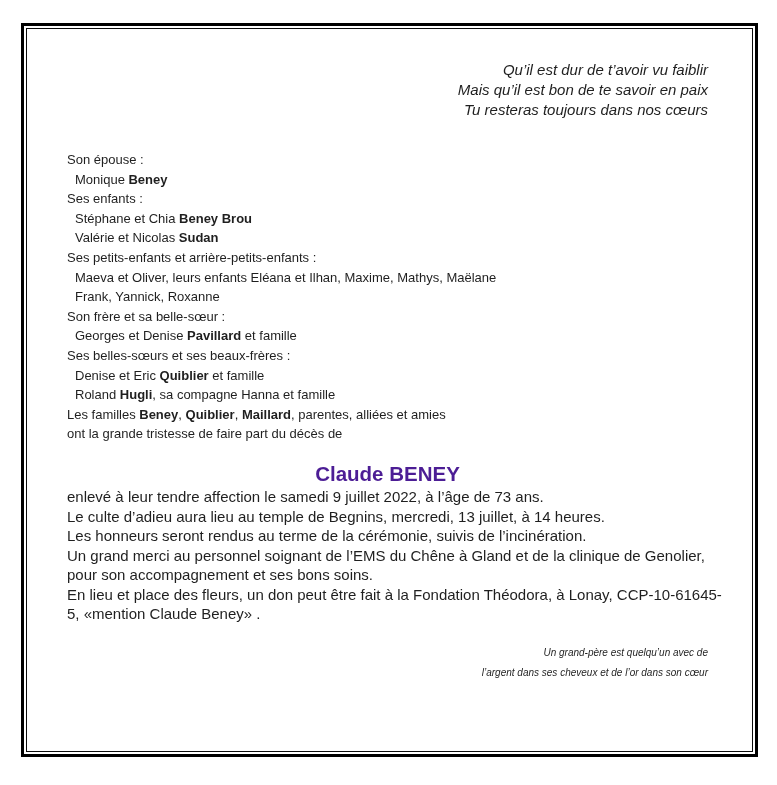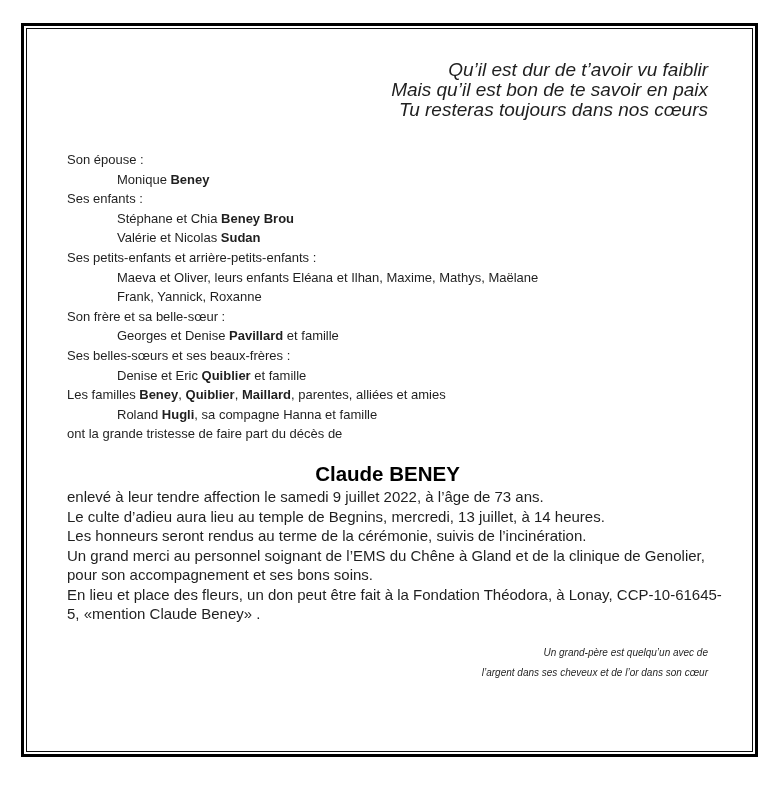--- a/index.html
+++ b/index.html
@@ -27,44 +27,43 @@
     width: 100%;
     height: 100%;
     border: 1px solid #0c0c0c;
     padding: 0 44px 0 40px;
   }
   .line {
     white-space: nowrap;
   }
   .indent {
     padding-left: 8px;
-    margin-left: 42px;
   }
   .b {
     font-weight: bold;
   }
   .opening-verse {
     margin-top: 31px;
     text-align: right;
     font-style: italic;
-    font-size: 19px;
+    font-size: 15px;
     line-height: 20px;
   }
   .family-list {
     margin-top: 30px;
     font-size: 13px;
     line-height: 19.6px;
   }
   .deceased-name {
     margin-top: 17px;
     text-align: center;
     font-weight: bold;
     font-size: 20.5px;
     line-height: 26px;
-    color: #000000;
+    color: #4c1d95;
   }
   .announcement {
     font-size: 15px;
     line-height: 19.6px;
   }
   .closing-verse {
     margin-top: 19px;
     text-align: right;
     font-style: italic;
     font-size: 10px;
@@ -90,22 +89,22 @@
           <div class="line"><span>Ses enfants :</span></div>
           <div class="line indent"><span>Stéphane et Chia </span><span class="b">Beney Brou</span></div>
           <div class="line indent"><span>Valérie et Nicolas </span><span class="b">Sudan</span></div>
           <div class="line"><span>Ses petits-enfants et arrière-petits-enfants :</span></div>
           <div class="line indent"><span>Maeva et Oliver, leurs enfants Eléana et Ilhan, Maxime, Mathys, Maëlane</span></div>
           <div class="line indent"><span>Frank, Yannick, Roxanne</span></div>
           <div class="line"><span>Son frère et sa belle-sœur :</span></div>
           <div class="line indent"><span>Georges et Denise </span><span class="b">Pavillard</span><span> et famille</span></div>
           <div class="line"><span>Ses belles-sœurs et ses beaux-frères :</span></div>
           <div class="line indent"><span>Denise et Eric </span><span class="b">Quiblier</span><span> et famille</span></div>
+          <div class="line indent"><span>Roland </span><span class="b">Hugli</span><span>, sa compagne Hanna et famille</span></div>
           <div class="line"><span>Les familles </span><span class="b">Beney</span><span>, </span><span class="b">Quiblier</span><span>, </span><span class="b">Maillard</span><span>, parentes, alliées et amies</span></div>
-          <div class="line indent"><span>Roland </span><span class="b">Hugli</span><span>, sa compagne Hanna et famille</span></div>
           <div class="line"><span>ont la grande tristesse de faire part du décès de</span></div>
         </div>
 
       <div class="deceased-name">Claude BENEY</div>
 
       <div class="announcement">
           <div class="line"><span>enlevé à leur tendre affection le samedi 9 juillet 2022, à l’âge de 73 ans.</span></div>
           <div class="line"><span>Le culte d’adieu aura lieu au temple de Begnins, mercredi, 13 juillet, à 14 heures.</span></div>
           <div class="line"><span>Les honneurs seront rendus au terme de la cérémonie, suivis de l’incinération.</span></div>
           <div class="line"><span>Un grand merci au personnel soignant de l’EMS du Chêne à Gland et de la clinique de Genolier,</span></div>

